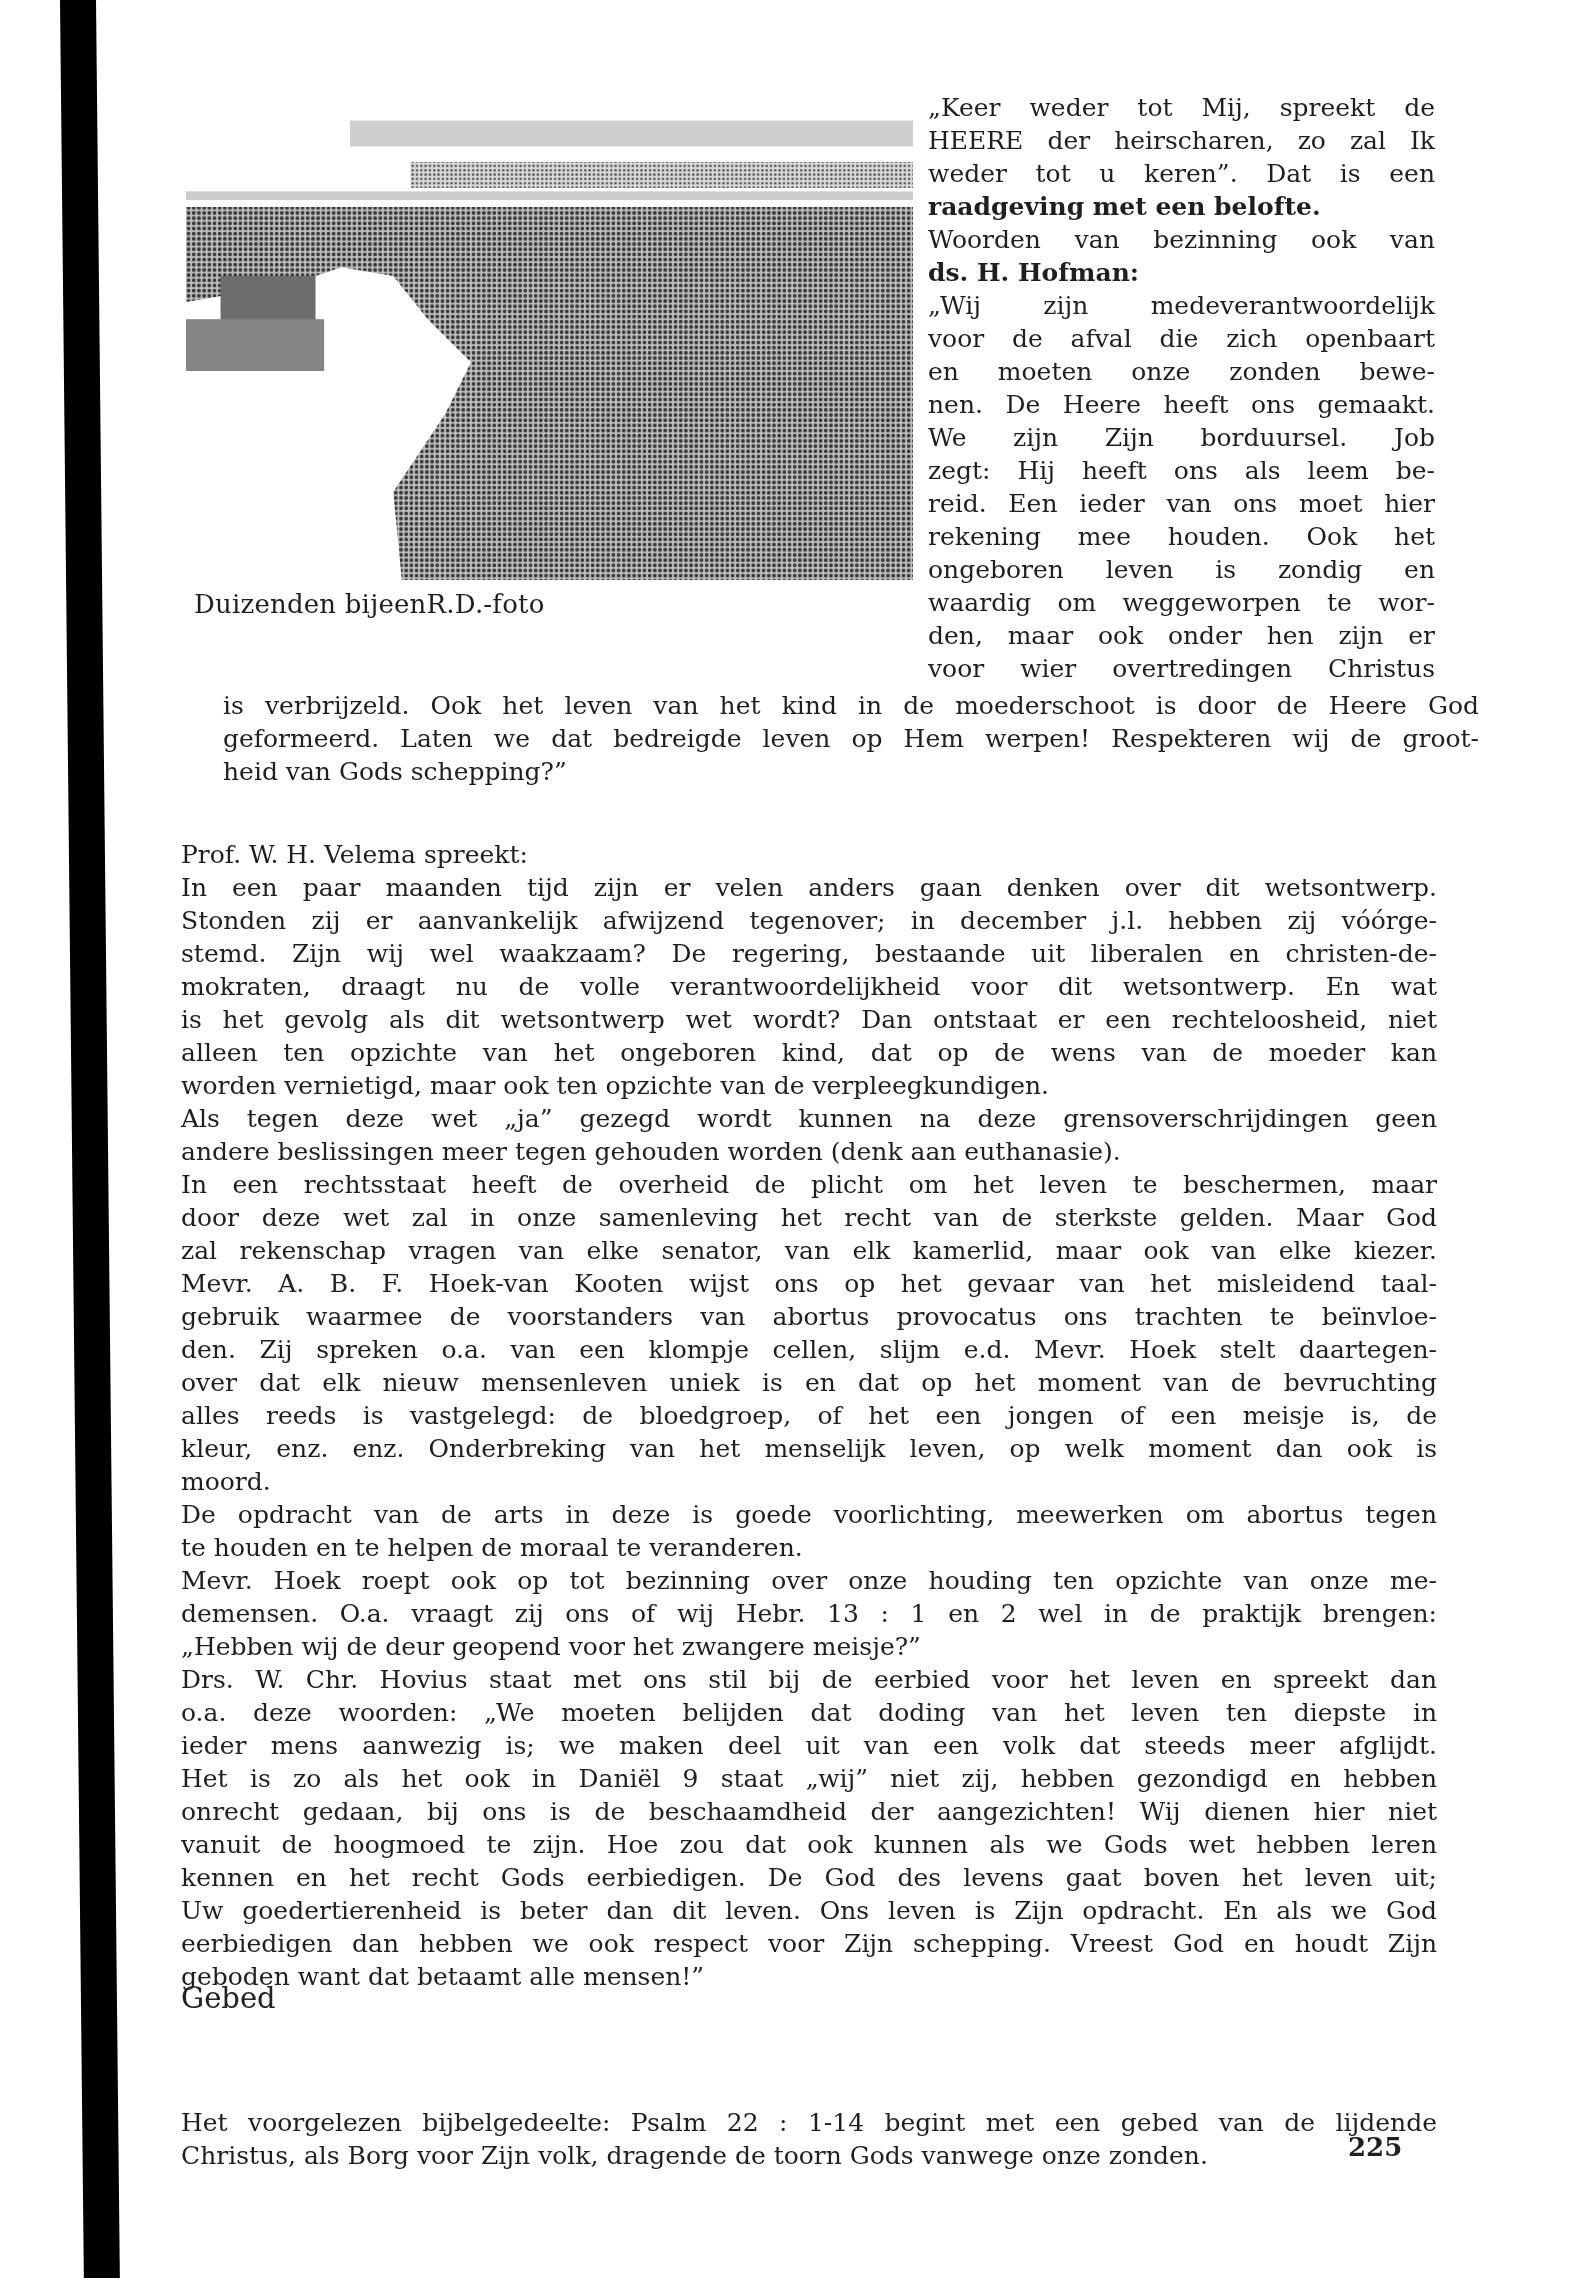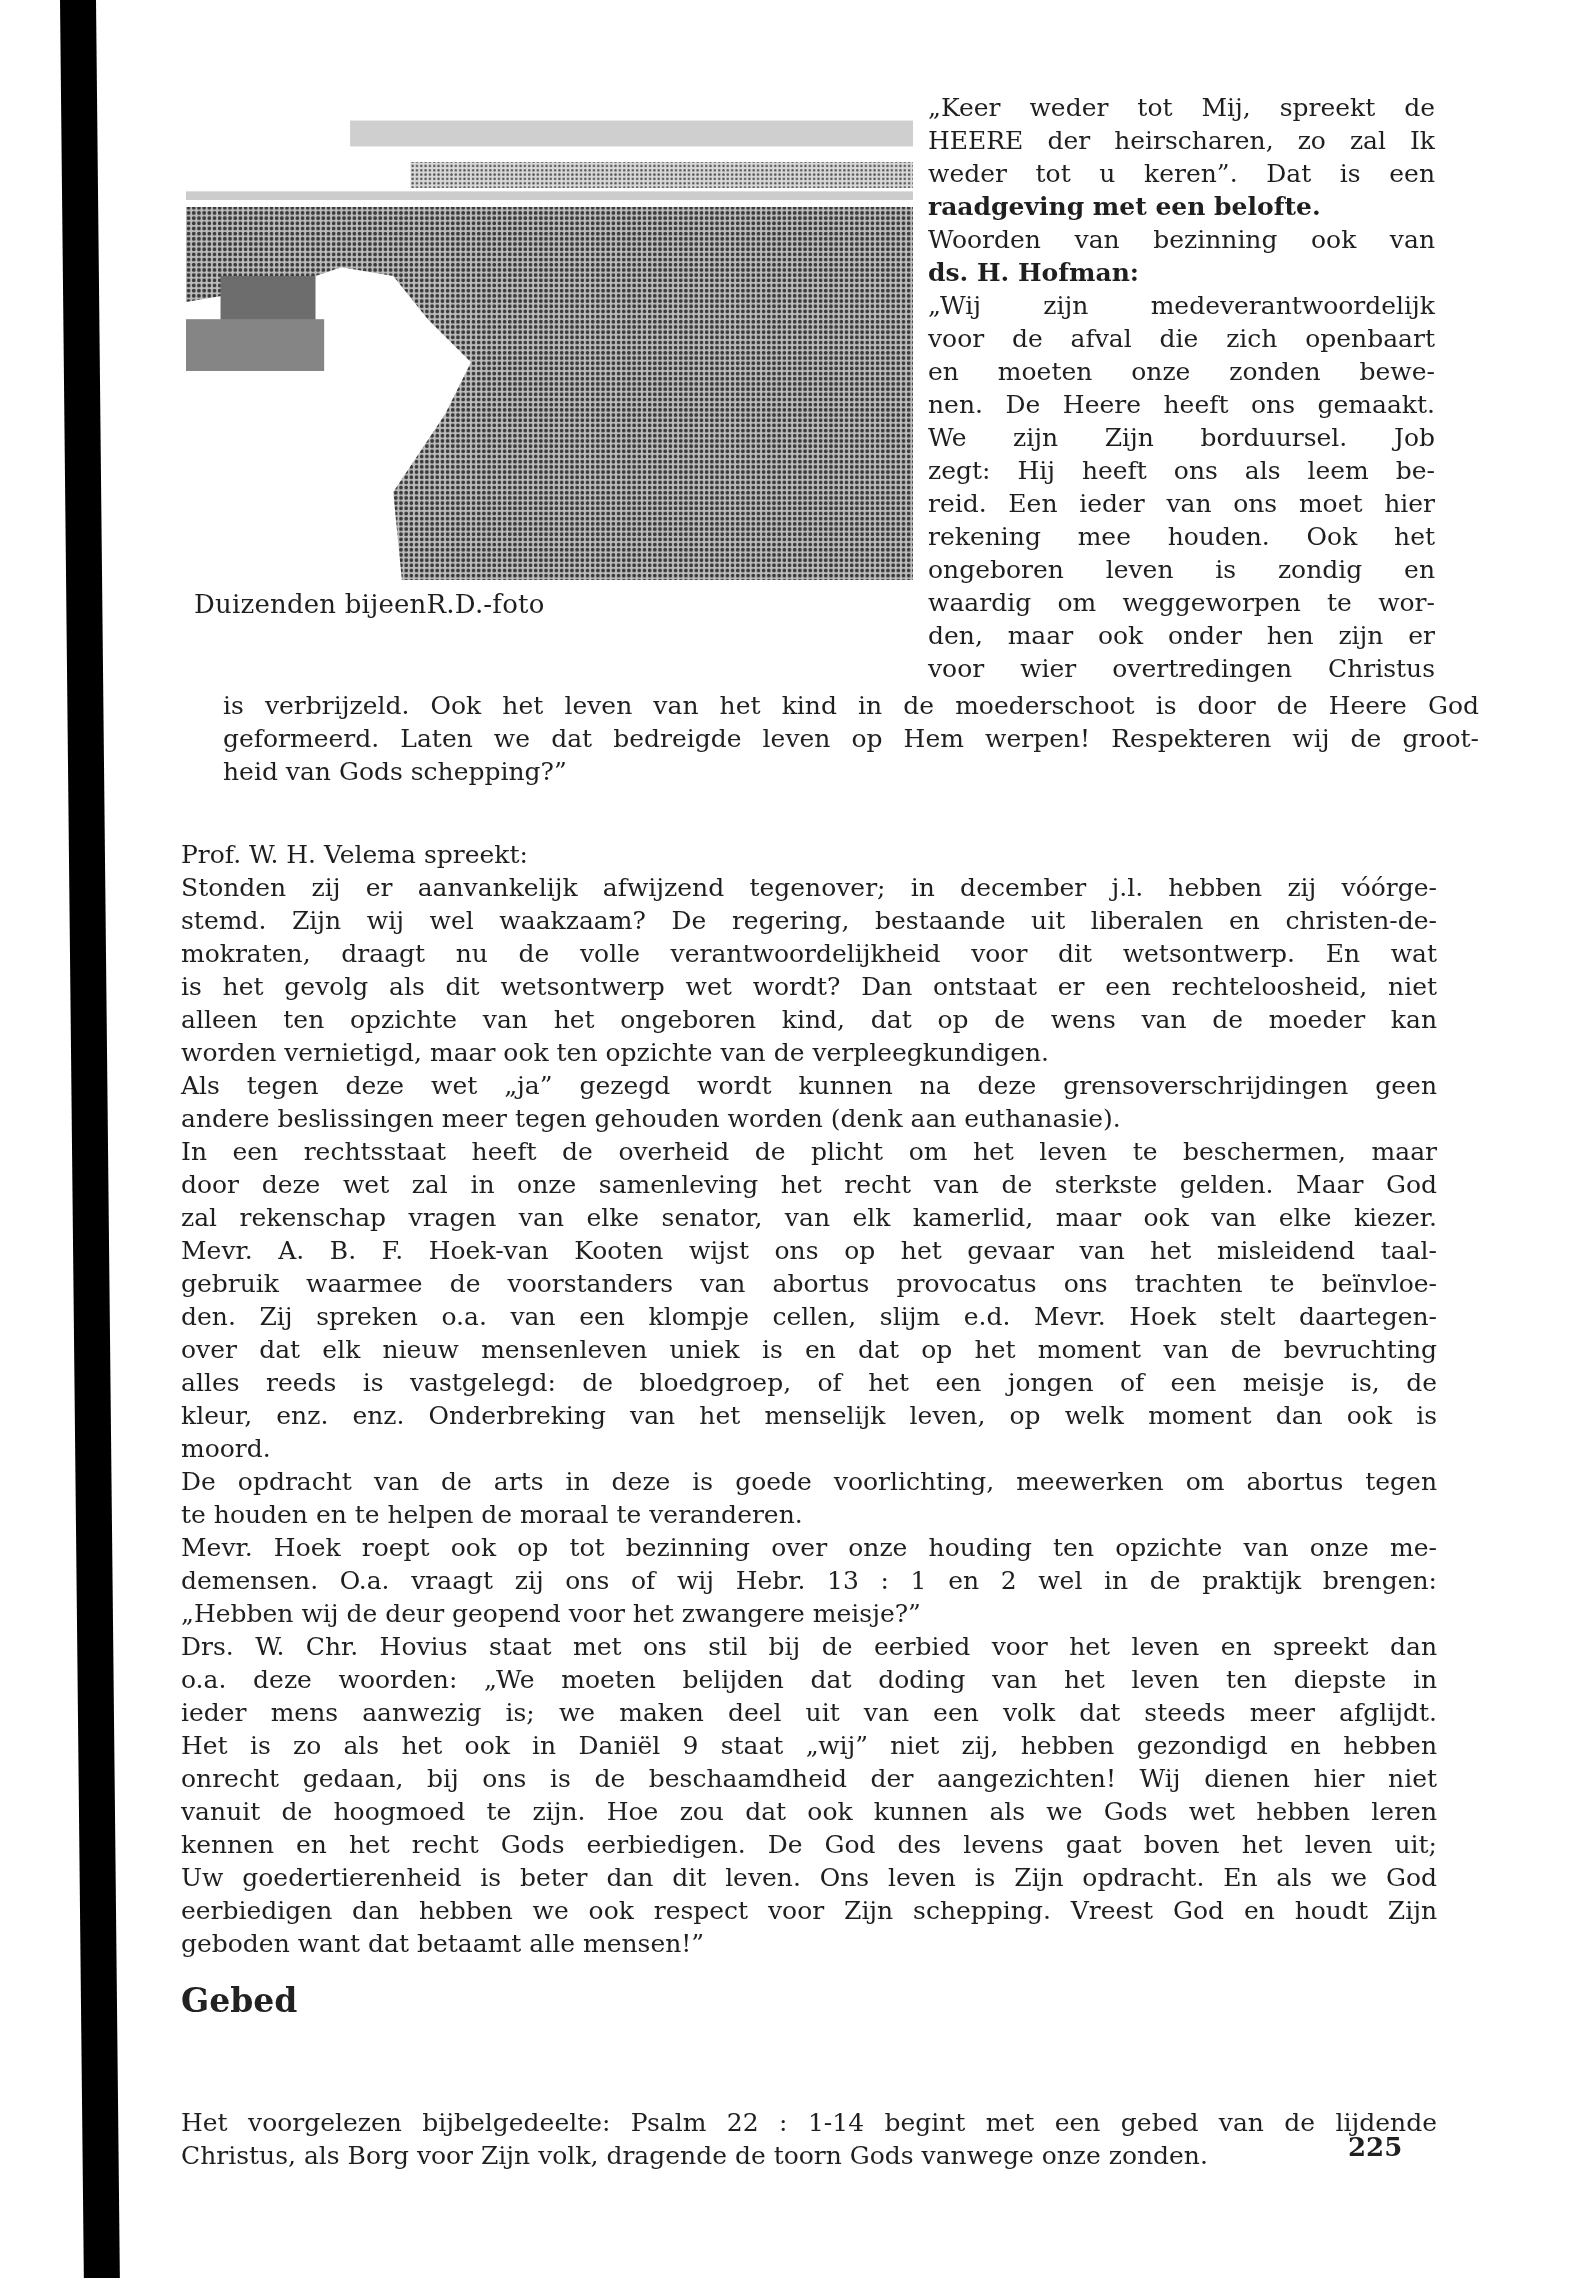--- a/index.html
+++ b/index.html
@@ -31,21 +31,21 @@
   .body-text {
     position: absolute; left: 181px; width: 1256px;
     font-size: 25px; line-height: 33px;
   }
   .body-text .ln { display: block; text-align: justify; text-align-last: justify; white-space: nowrap; }
   .body-text .ln.last { text-align-last: left; }
   #cont { top: 689px; margin-left: 42px; }
   #main { top: 830px; margin-top: 8px; }
   .heading {
     position: absolute; left: 181px; top: 1981px;
-    font-size: 33px; font-weight: bold; font-family: "DejaVu Serif", serif;
+    font-size: 29px; font-weight: normal; font-family: "DejaVu Serif", serif;
     color: #222;
   }
   #gebed { top: 2058px; margin-top: 48px; }
   .page-number {
     position: absolute; left: 1348px; top: 2132px;
     font-size: 26px; font-weight: bold; text-align: center;
   }
 </style>
 </head>
 <body>
@@ -104,20 +104,21 @@
   </div>
 
 <div class="body-text" id="cont">
     <span class="ln">is verbrijzeld. Ook het leven van het kind in de moederschoot is door de Heere God</span>
     <span class="ln">geformeerd. Laten we dat bedreigde leven op Hem werpen! Respekteren wij de groot-</span>
     <span class="ln last">heid van Gods schepping?”</span>
   </div>
 
 <div class="body-text" id="main">
     <span class="ln last">Prof. W. H. Velema spreekt:</span>
+    <span class="ln">In een paar maanden tijd zijn er velen anders gaan denken over dit wetsontwerp.</span>
     <span class="ln">Stonden zij er aanvankelijk afwijzend tegenover; in december j.l. hebben zij vóórge-</span>
     <span class="ln">stemd. Zijn wij wel waakzaam? De regering, bestaande uit liberalen en christen-de-</span>
     <span class="ln">mokraten, draagt nu de volle verantwoordelijkheid voor dit wetsontwerp. En wat</span>
     <span class="ln">is het gevolg als dit wetsontwerp wet wordt? Dan ontstaat er een rechteloosheid, niet</span>
     <span class="ln">alleen ten opzichte van het ongeboren kind, dat op de wens van de moeder kan</span>
     <span class="ln last">worden vernietigd, maar ook ten opzichte van de verpleegkundigen.</span>
     <span class="ln">Als tegen deze wet „ja” gezegd wordt kunnen na deze grensoverschrijdingen geen</span>
     <span class="ln last">andere beslissingen meer tegen gehouden worden (denk aan euthanasie).</span>
     <span class="ln">In een rechtsstaat heeft de overheid de plicht om het leven te beschermen, maar</span>
     <span class="ln">door deze wet zal in onze samenleving het recht van de sterkste gelden. Maar God</span>

